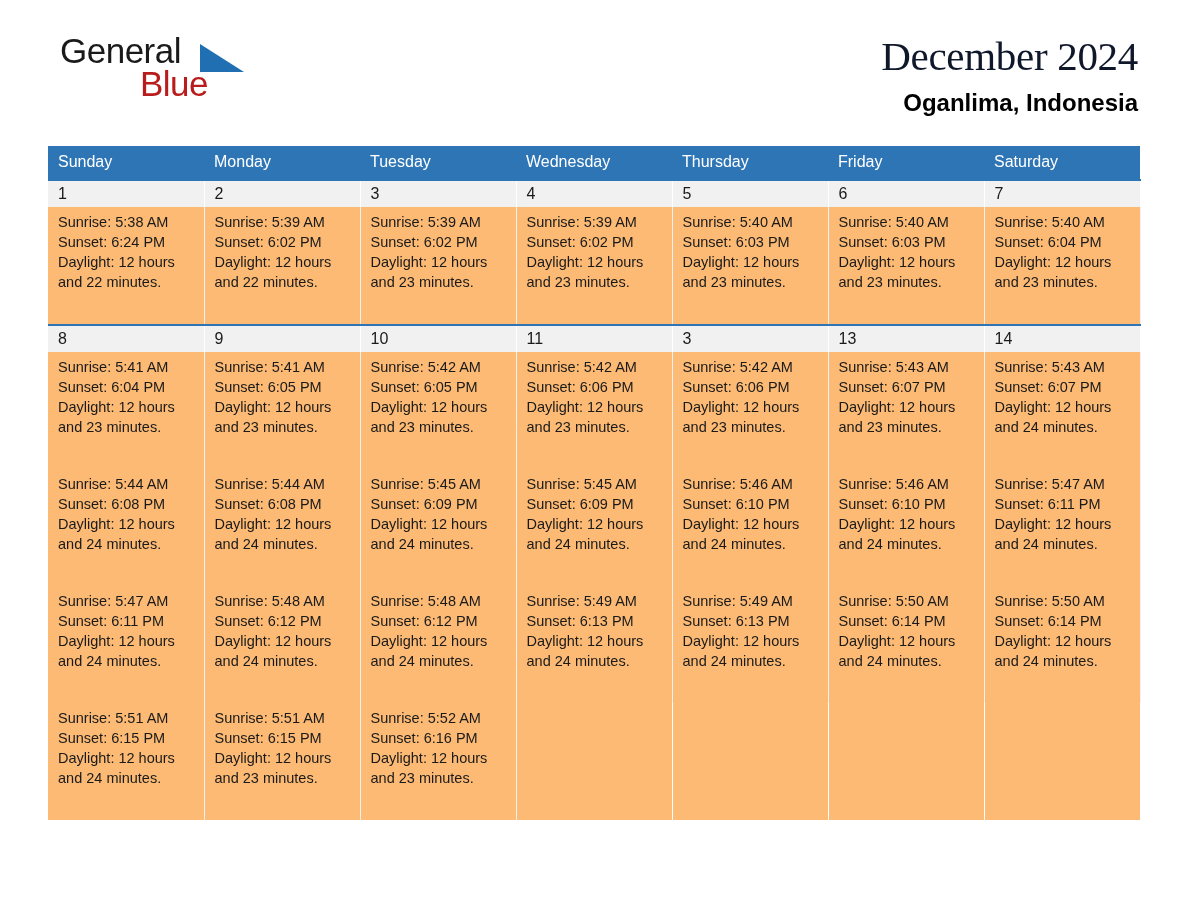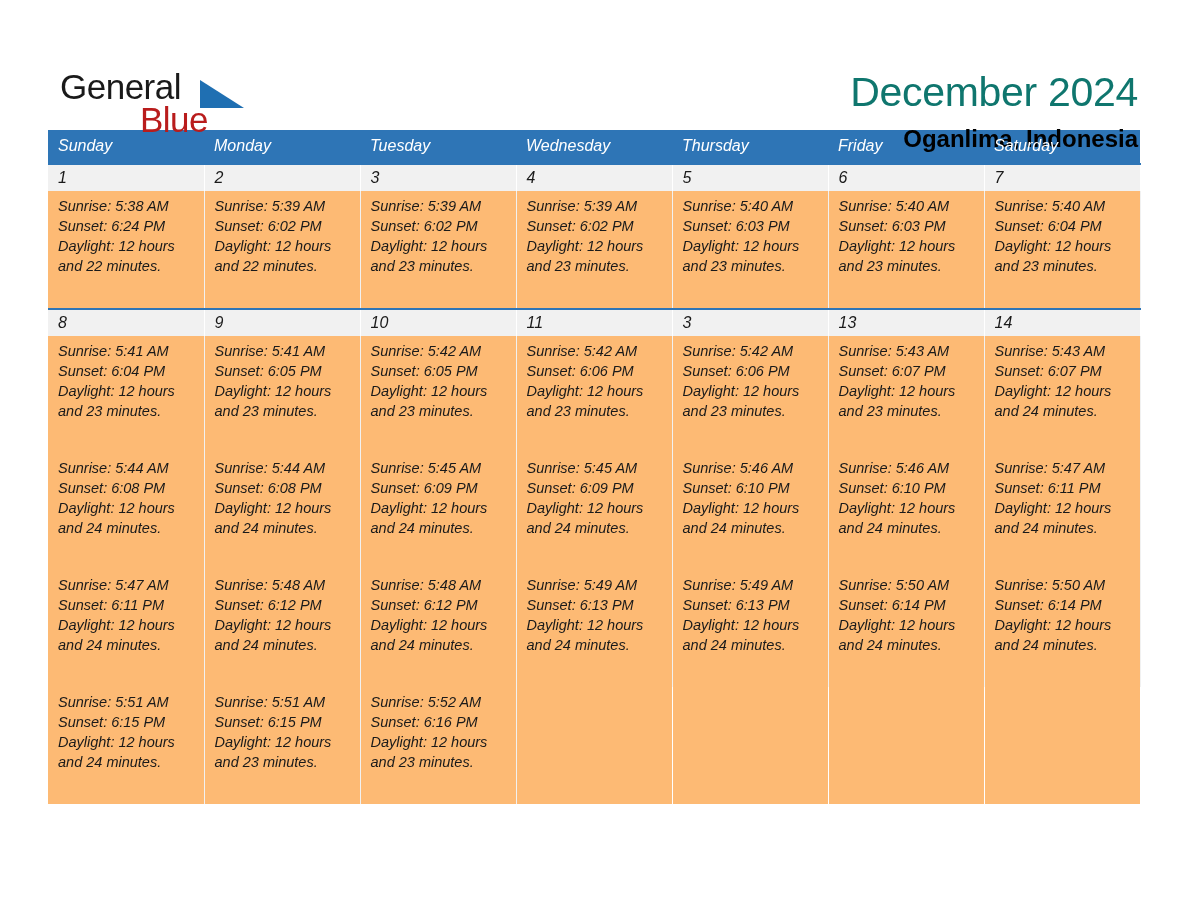--- a/index.html
+++ b/index.html
@@ -20,21 +20,21 @@
     height: 918px;
     box-sizing: border-box;
     padding: 0 48px;
   }
 
   
   .header {
     display: flex;
     align-items: flex-start;
     justify-content: space-between;
-    padding-top: 68px;
+    padding-top: 32px;
     height: 110px;
     box-sizing: border-box;
   }
   .brand {
     position: relative;
     width: 260px;
     height: 76px;
     padding-left: 12px;
   }
   .brand-general {
@@ -62,39 +62,39 @@
     margin-top: -4px;
     font-weight: 400;
   }
   .title-block {
     text-align: right;
     padding-right: 2px;
   }
   .month-title {
     font-size: 41px;
     line-height: 48px;
-    color: #0f766e;
+    color: #0f172a;
     font-weight: 400;
     letter-spacing: -0.3px;
+    font-family: Liberation Serif, serif;
   }
   .location {
     font-size: 24px;
     line-height: 34px;
     color: #000000;
     font-weight: 700;
     margin-top: 6px;
   }
 
   
   .calendar {
-    margin-top: 20px;
+    margin-top: 36px;
     width: 1092px;
     border-collapse: collapse;
     table-layout: fixed;
-    font-style: italic;
   }
   .calendar col { width: 156px; }
 
   .dow-row th {
     background: #2e75b6;
     color: #ffffff;
     font-size: 16px;
     font-weight: 400;
     text-align: left;
     padding: 7px 0 8px 10px;

